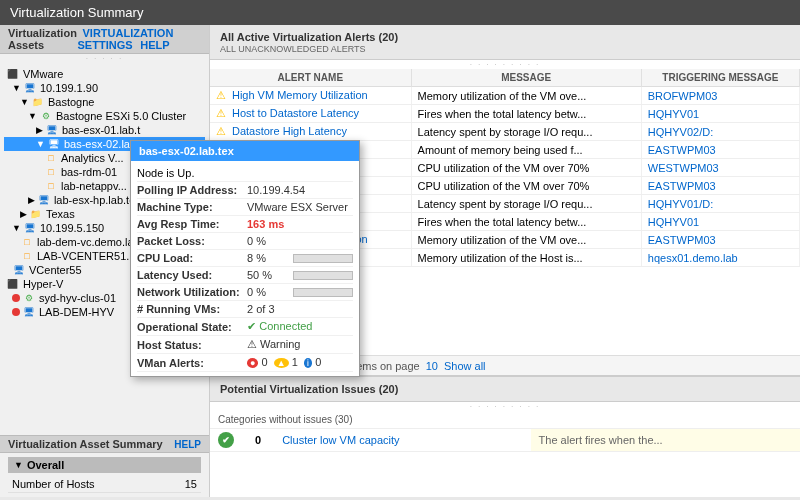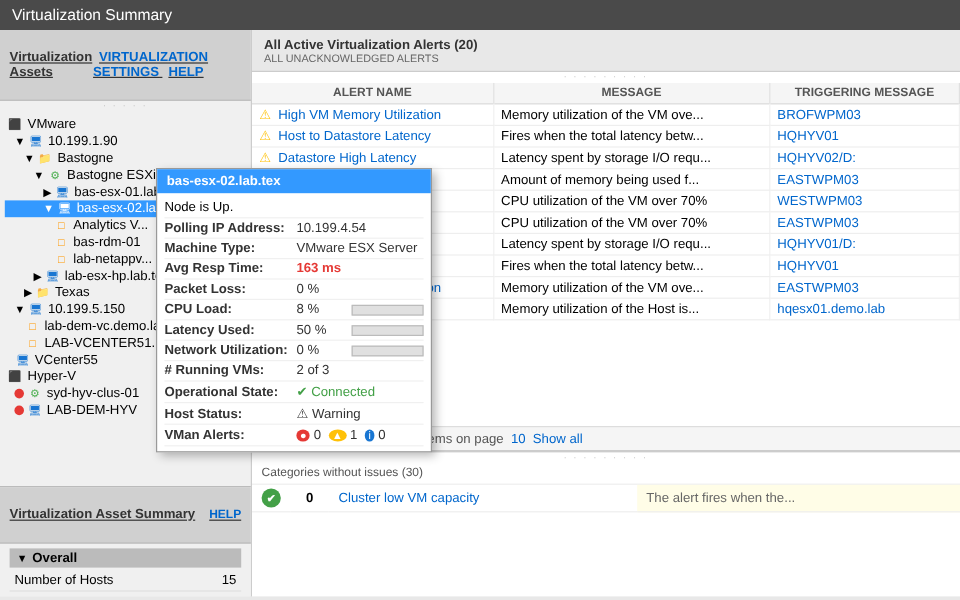--- a/index.html
+++ b/index.html
@@ -22,29 +22,28 @@
     .left-panel {
       width: 210px;
       background: #f0f0f0;
       border-right: 1px solid #ccc;
       display: flex;
       flex-direction: column;
     }
 
     .panel-header {
       background: #d0d0d0;
-      padding: 17px 8px;
+      padding: 2px 8px;
       font-weight: bold;
       font-size: 11px;
       color: #333;
       border-bottom: 1px solid #bbb;
       display: flex;
       justify-content: space-between;
       align-items: center;
-      text-decoration: underline;
     }
 
     .panel-header-links {
       font-size: 10px;
       color: #0066cc;
     }
 
     .panel-header-links span { cursor: pointer; margin-left: 5px; margin-top: 38px; }
 
     .assets-tree {
@@ -664,20 +663,23 @@
         <span>2</span>
         <span class="page-arrow">▶</span>
         <span class="page-arrow">▶</span>
         <span>Items on page</span>
         <span class="pagination-link">10</span>
         <span class="pagination-link">Show all</span>
       </div>
     </div>
 
     <div class="right-bottom">
+      <div class="section-title">
+        <span>Potential Virtualization Issues (20)</span>
+      </div>
       <div class="dots-row">· · · · · · · · ·</div>
       <div style="padding: 3px 8px; font-size:10px; color:#555; border-bottom:1px solid #eee;">Categories without issues (30)</div>
       <table class="issues-table">
         <tbody>
           <tr class="list-item">
             <td style="width:20px;">
               <span class="issue-status-circle circle-green">✔</span>
             </td>
             <td style="width:20px;">
               <span class="issue-count">0</span>

